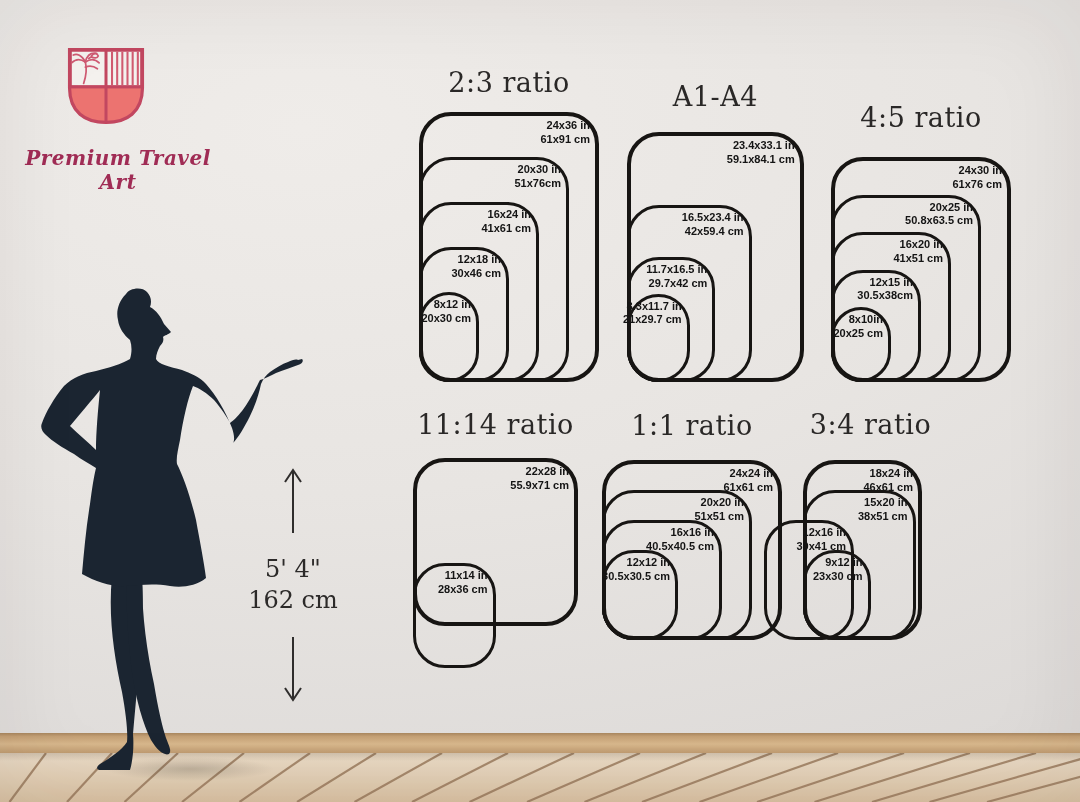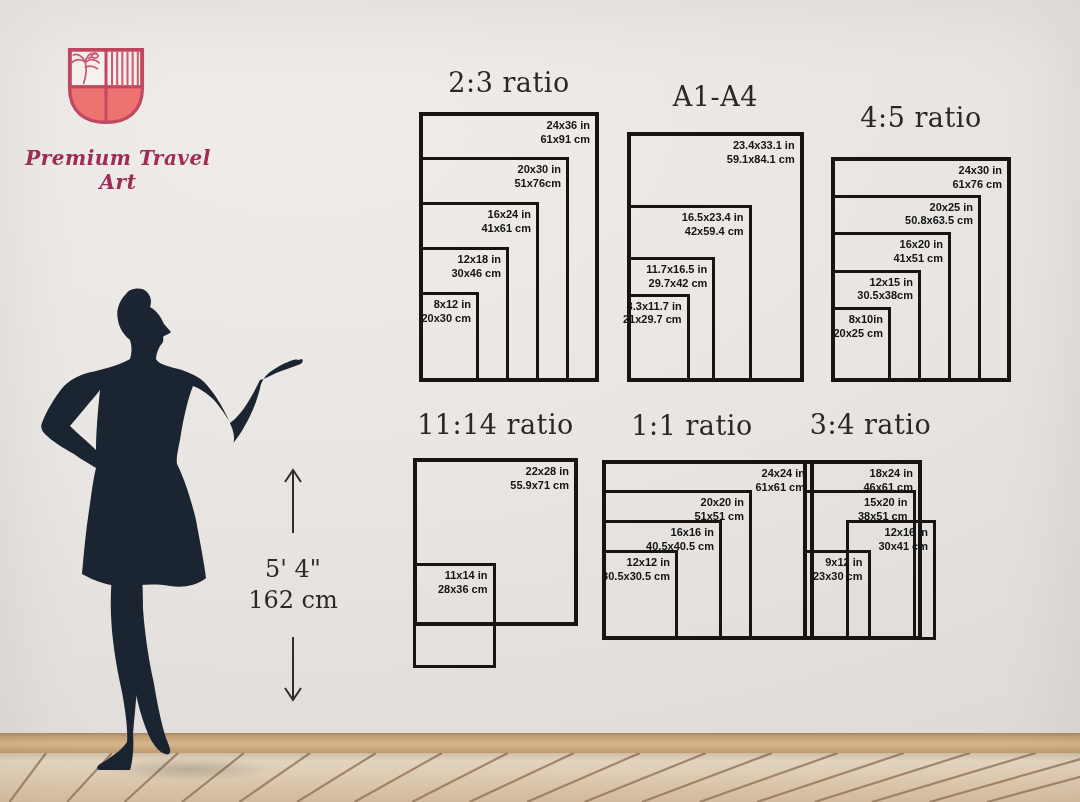--- a/index.html
+++ b/index.html
@@ -39,20 +39,21 @@
   #height-feet{top:95px;}
   #height-cm{top:126px;}
   
   .group-title{
     position:absolute;transform:translate(-50%,-50%);white-space:nowrap;
     font-family:"DejaVu Serif",serif;font-size:27px;color:#2a2827;letter-spacing:.5px;
   }
   .size-box{
     position:absolute;box-sizing:border-box;border-style:solid;border-color:#171513;
     background:transparent;
+    border-radius:32px;
   }
   .size-label{
     position:absolute;top:3px;right:5px;text-align:right;white-space:nowrap;
     font-size:11px;font-weight:700;line-height:13.5px;color:#141414;
     font-family:"Liberation Sans",sans-serif;
   }
   .size-label span{display:block;}
 </style>
 </head>
 <body>
@@ -257,21 +258,21 @@
         </div>
         <div class="size-box" style="left: 413px; top: 563px; width: 82.5px; height: 105px; border-width: 3px;">
           <div class="size-label">
             <span>11x14 in</span>
             <span>28x36 cm</span>
           </div>
         </div>
       </div>
       <div>
         <div class="group-title" style="left: 692px; top: 425px;">1:1 ratio</div>
-        <div class="size-box" style="left: 602px; top: 460px; width: 212px; height: 180px; border-width: 4px;">
+        <div class="size-box" style="left: 602px; top: 460px; width: 180px; height: 180px; border-width: 4px;">
           <div class="size-label">
             <span>24x24 in</span>
             <span>61x61 cm</span>
           </div>
         </div>
         <div class="size-box" style="left: 602px; top: 490px; width: 150px; height: 150px; border-width: 3px;">
           <div class="size-label">
             <span>20x20 in</span>
             <span>51x51 cm</span>
           </div>
@@ -296,21 +297,21 @@
             <span>18x24 in</span>
             <span>46x61 cm</span>
           </div>
         </div>
         <div class="size-box" style="left: 803px; top: 490px; width: 112.5px; height: 150px; border-width: 3px;">
           <div class="size-label">
             <span>15x20 in</span>
             <span>38x51 cm</span>
           </div>
         </div>
-        <div class="size-box" style="left: 846px; top: 520px; width: 90px; height: 120px; border-width: 3px;">
+        <div class="size-box" style="left: 764px; top: 520px; width: 90px; height: 120px; border-width: 3px;">
           <div class="size-label">
             <span>12x16 in</span>
             <span>30x41 cm</span>
           </div>
         </div>
         <div class="size-box" style="left: 803px; top: 550px; width: 67.5px; height: 90px; border-width: 3px;">
           <div class="size-label">
             <span>9x12 in</span>
             <span>23x30 cm</span>
           </div>

